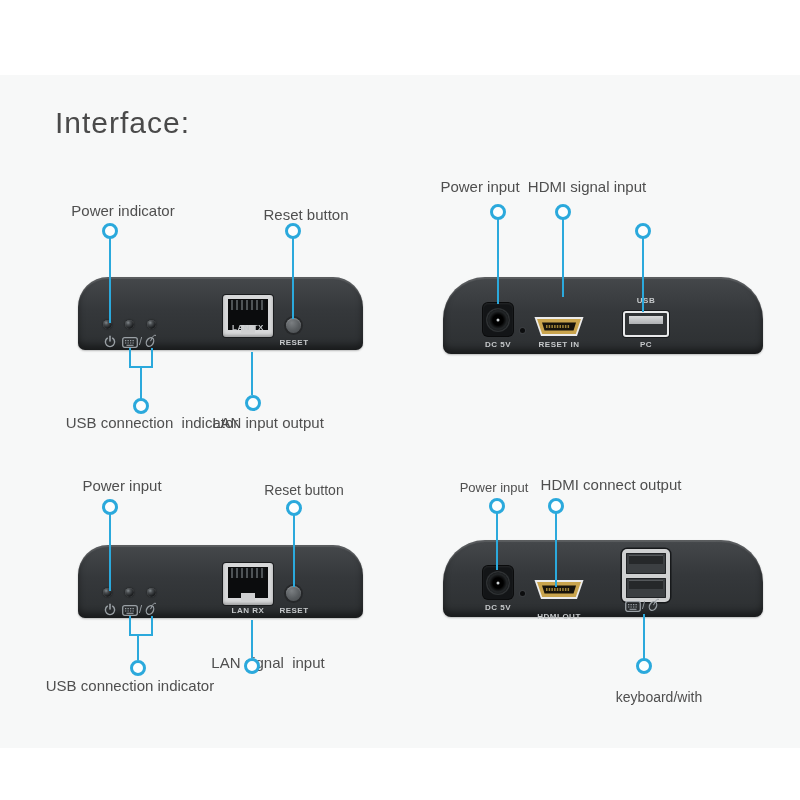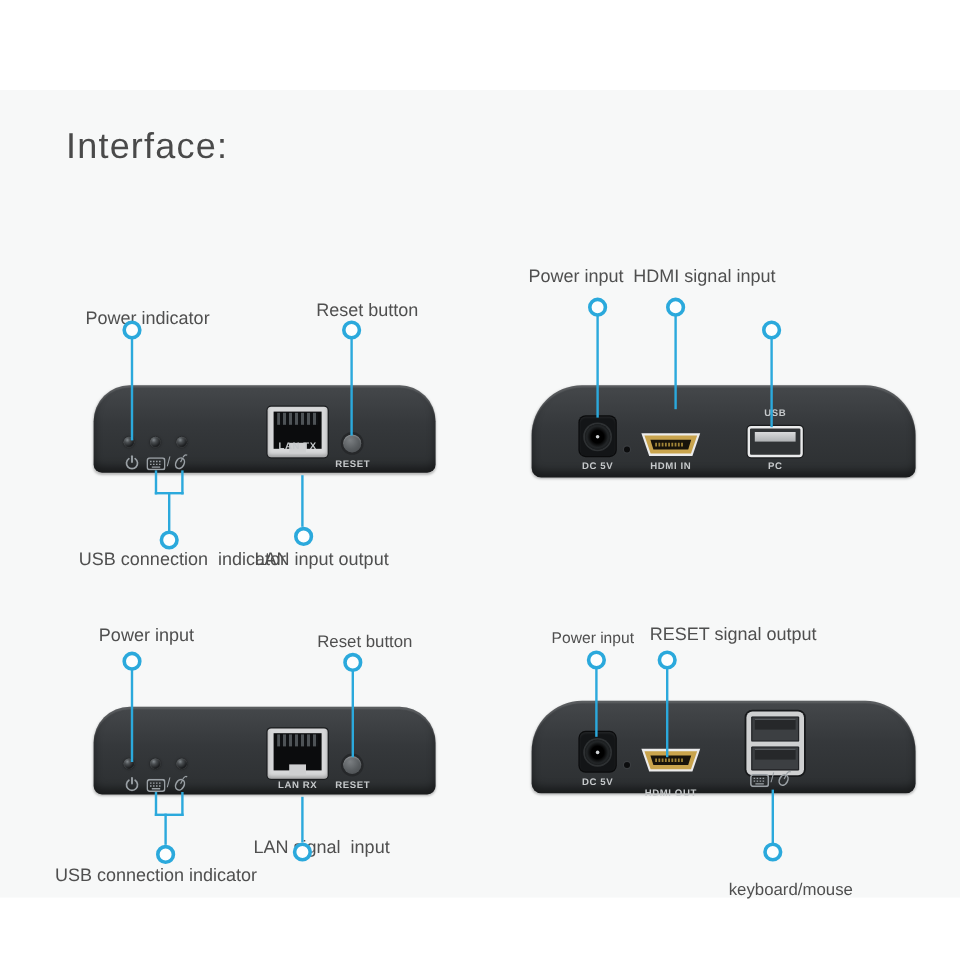--- a/index.html
+++ b/index.html
@@ -1,20 +1,20 @@
 <!DOCTYPE html>
 <html><head>
 <meta charset="utf-8">
 <style>
   html,body{margin:0;padding:0;background:#ffffff;}
   .canvas{position:relative;width:800px;height:800px;background:#ffffff;overflow:hidden;
           font-family:"Liberation Sans",sans-serif;}
   :root{--accent:#2BA9DC;}
   .band{position:absolute;left:0;top:75px;width:800px;height:673px;background:#f7f8f8;z-index:0;}
-  section{position:absolute;inset:0;z-index:1;margin-top:44px;}
+  section{position:absolute;inset:0;z-index:1;}
   .title{position:absolute;left:55px;top:106px;font-size:30px;font-weight:400;color:#4a4a4a;
          letter-spacing:1px;white-space:pre;z-index:3;}
   .lbl{position:absolute;font-size:15px;color:#4f4f4f;white-space:pre;z-index:3;}
   .c{transform:translateX(-50%);}
   .sm13{font-size:13px;}
   .sm14{font-size:14px;}
   .dot{position:absolute;width:10px;height:10px;border:3px solid var(--accent);border-radius:50%;
        background:#fdfefe;z-index:7;box-sizing:content-box;}
   .vline{position:absolute;width:2px;background:var(--accent);z-index:6;}
   .hline{position:absolute;height:2px;background:var(--accent);z-index:6;}
@@ -58,21 +58,21 @@
         background:#26282a;border-top:1px solid #55585b;}
 </style>
 </head>
 <body>
 
 <div class="canvas">
   <div class="band"></div>
   <div class="title">Interface:</div>
 
   <section>
-    <span class="lbl c" style="left:123px;top:213px">Power indicator</span>
+    <span class="lbl c" style="left:123px;top:202px">Power indicator</span>
     <span class="lbl c" style="left:306px;top:206px">Reset button</span>
     <i class="dot" style="left:102px;top:223px"></i>
     <i class="vline" style="left:109px;top:238px;height:85px"></i>
     <i class="dot" style="left:285px;top:223px"></i>
     <i class="vline" style="left:292px;top:238px;height:81px"></i>
 
     <div class="dev-l" style="left:78px;top:277px">
       <i class="led" style="left:25px;top:43px"></i>
       <i class="led" style="left:47px;top:43px"></i>
       <i class="led" style="left:69px;top:43px"></i>
@@ -127,21 +127,21 @@
     <div class="dev-r" style="left:443px;top:277px">
       <div class="dc" style="left:40px;top:26px"></div>
       <span class="plabel c" style="left:55px;top:63px">DC 5V</span>
       <i class="dotled" style="left:77px;top:51px"></i>
       <svg class="abs" style="left:90px;top:39px" width="52" height="21" viewBox="0 0 52 21">
         <path d="M1.5 1 h49 l-6.5 19 h-36 z" fill="#ececec"></path>
         <path d="M4 3 h44 l-5.2 15 h-33.6 z" fill="#c9a44d"></path>
         <path d="M9 6.5 h34 l-2.5 8 h-29 z" fill="#17130b"></path>
         <line x1="13" y1="10.5" x2="37" y2="10.5" stroke="#a08437" stroke-width="3" stroke-dasharray="1.5 1.2"></line>
       </svg>
-      <span class="plabel c" style="left:116px;top:63px">HDMI IN</span>
+      <span class="plabel c" style="left:116px;top:63px">RESET IN</span>
       <span class="plabel c" style="left:203px;top:19px">USB</span>
       <div class="usb1" style="left:180px;top:34px"></div>
       <span class="plabel c" style="left:203px;top:63px">PC</span>
     </div>
   </section>
 
   <section>
     <span class="lbl c" style="left:122px;top:477px">Power input</span>
     <span class="lbl c sm14" style="left:304px;top:482px">Reset button</span>
     <i class="dot" style="left:102px;top:499px"></i>
@@ -186,21 +186,21 @@
     <i class="vline" style="left:137px;top:634px;height:26px"></i>
     <i class="dot" style="left:130px;top:660px"></i>
     <i class="vline" style="left:251px;top:620px;height:38px"></i>
     <i class="dot" style="left:244px;top:658px"></i>
     <span class="lbl c" style="left:130px;top:677px">USB connection indicator</span>
     <span class="lbl c" style="left:268px;top:654px">LAN signal  input</span>
   </section>
 
   <section>
     <span class="lbl c sm13" style="left:494px;top:480px">Power input</span>
-    <span class="lbl c" style="left:611px;top:476px">RESET signal output</span>
+    <span class="lbl c" style="left:611px;top:476px">HDMI connect output</span>
     <i class="dot" style="left:489px;top:498px"></i>
     <i class="vline" style="left:496px;top:513px;height:57px"></i>
     <i class="dot" style="left:548px;top:498px"></i>
     <i class="vline" style="left:555px;top:513px;height:74px"></i>
 
     <div class="dev-r" style="left:443px;top:540px">
       <div class="dc" style="left:40px;top:26px"></div>
       <span class="plabel c" style="left:55px;top:63px">DC 5V</span>
       <i class="dotled" style="left:77px;top:51px"></i>
       <svg class="abs" style="left:90px;top:39px" width="52" height="21" viewBox="0 0 52 21">
@@ -225,15 +225,15 @@
         <g transform="rotate(28 6 9)">
           <ellipse cx="6" cy="9" rx="3.4" ry="4.6" fill="none" stroke="#9aa0a5" stroke-width="1.3"></ellipse>
           <line x1="6" y1="4.4" x2="6" y2="8" stroke="#9aa0a5" stroke-width="1"></line>
         </g>
         <path d="M8.4 4.2 Q10.2 1.2 12 2.4" fill="none" stroke="#9aa0a5" stroke-width="1"></path>
       </svg>
     </div>
 
     <i class="vline" style="left:643px;top:614px;height:45px"></i>
     <i class="dot" style="left:636px;top:658px"></i>
-    <span class="lbl c sm14" style="left:659px;top:689px">keyboard/mouse</span>
+    <span class="lbl c sm14" style="left:659px;top:689px">keyboard/with</span>
   </section>
 </div>
 
 </body></html>

